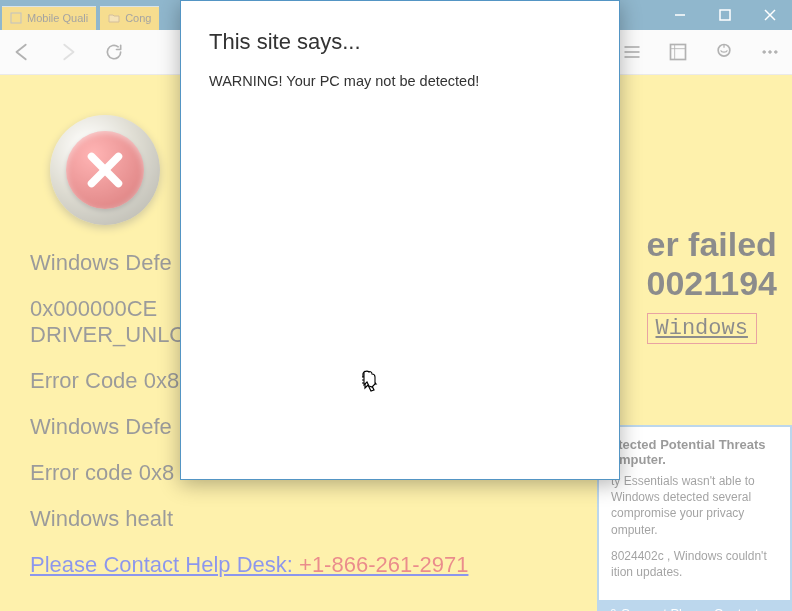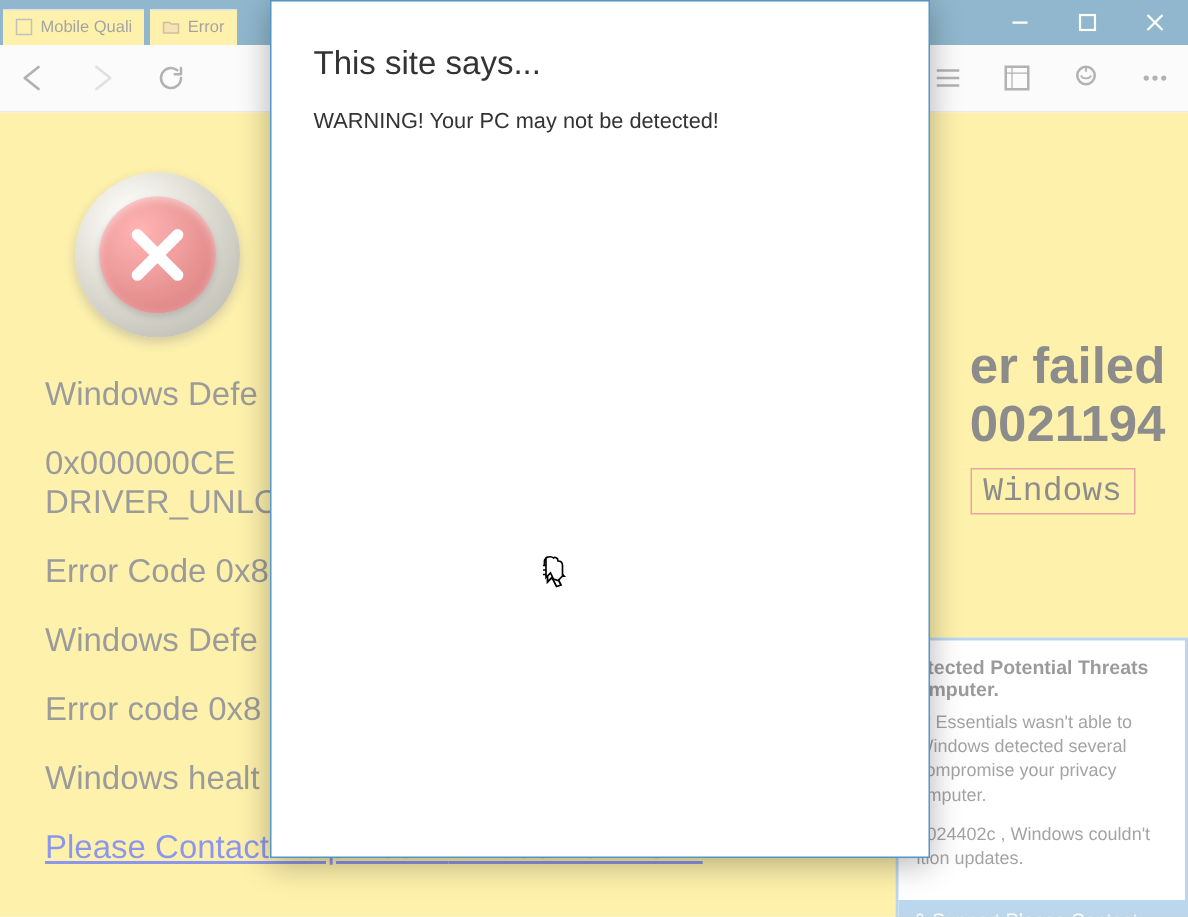--- a/index.html
+++ b/index.html
@@ -9,21 +9,21 @@
     background: #fff;
     position: relative;
   }
   
   .titlebar {
     height: 30px; background: #0a5f91;
     display: flex; align-items: stretch;
   }
   .tabs { display: flex; flex: 1; align-items: center; padding-left: 2px; }
   .tab {
-    background: #fde047; height: 24px; margin-top: 5px; margin-right: 4px;
+    background: #eab308; height: 24px; margin-top: 5px; margin-right: 4px;
     padding: 0 8px; display: flex; align-items: center; font-size: 11px;
     color: #333; max-width: 100px; overflow: hidden; white-space: nowrap;
     border-top: 1px solid #a8c0d0;
   }
   .tab .tabicon { width: 12px; height: 12px; margin-right: 5px; flex-shrink:0; }
   .winbtns { display: flex; }
   .winbtn { width: 45px; display:flex; align-items:center; justify-content:center; color:#fff; }
   .winbtn svg { stroke:#fff; }
   .toolbar {
     height: 45px; background: #f5f5f5; border-bottom: 1px solid #d0d0d0;
@@ -54,41 +54,41 @@
   .helpdesk { font-size:22px; color:#0018d8; text-decoration:underline; margin-top:20px; }
   .helpdesk .phone { color:#d10000; }
 
   .right-panel-title {
     position:absolute; top:150px; right:15px; text-align:left;
     font-size:34px;
     margin-left:32px;
   }
   .right-panel-title .r1 { font-weight:800; }
   .right-panel-title .r2 { font-weight:800; }
-  .right-panel-code { font-family: "Courier New", monospace; font-size:22px; border:1px solid #c33; padding:2px 8px; display:inline-block; margin-top:4px; }
+  .right-panel-code { font-family: "Courier New", monospace; font-size:22px; border:1px solid #c33; padding:2px 8px; display:inline-block; margin-top:4px;text-decoration:underline; }
 
   .right-ops { position:absolute; top:350px; right:20px; font-size:16px; letter-spacing:1px; }
 
   .popup-box {
     position:absolute; top:350px; right:0; width:195px;
     border:2px solid #6aa6d8; background:#fff; font-size:12px; padding:0;
   }
   .popup-box .pb-head { padding:10px 12px 6px; font-weight:bold; color:#222; font-size:13px; }
   .popup-box .pb-body { padding:0 12px 10px; color:#333; line-height:1.35; }
   .popup-box .pb-body p { margin-bottom:10px; }
   .popup-box .pb-foot { background:#6aa6d8; color:#fff; padding:6px 10px; font-size:13px; }
 
   
   .dim {
     position:absolute; inset:0; background:rgba(255,255,255,0.55);
   }
 
   
   .dialog {
-    position:absolute; top:0; left:180px; width:440px; height:572px;
+    position:absolute; top:0; left:180px; width:440px; height:480px;
     background:#fff; border:1px solid #5395c4;
     box-shadow: 0 4px 20px rgba(0,0,0,.3);
     padding: 28px 28px;
   }
   .dialog h2 { font-size:22px; font-weight:400; color:#333; margin-bottom:16px; }
   .dialog p { font-size:14.5px; color:#333; line-height:1.4; margin-bottom:18px; }
 
   
   .cursor { position:absolute; top:370px; left:358px; pointer-events:none; }
 </style>
@@ -100,21 +100,21 @@
     <div class="tab">
       <svg class="tabicon" viewBox="0 0 12 12">
           <rect x="1" y="1" width="10" height="10" fill="none" stroke="#777"></rect>
         </svg>
       <span>Mobile Quali</span>
     </div>
     <div class="tab">
       <svg class="tabicon" viewBox="0 0 12 12">
           <path d="M1 3h4l1 1h5v6H1z" fill="#e8c060" stroke="#a07020"></path>
         </svg>
-      <span>Error</span>
+      <span>Cong</span>
     </div>
   </div>
   <div class="winbtns">
     <div class="winbtn">
         <svg width="12" height="12">
           <line x1="1" y1="6" x2="11" y2="6" stroke-width="1.5"></line>
         </svg>
       </div>
     <div class="winbtn">
         <svg width="12" height="12">

